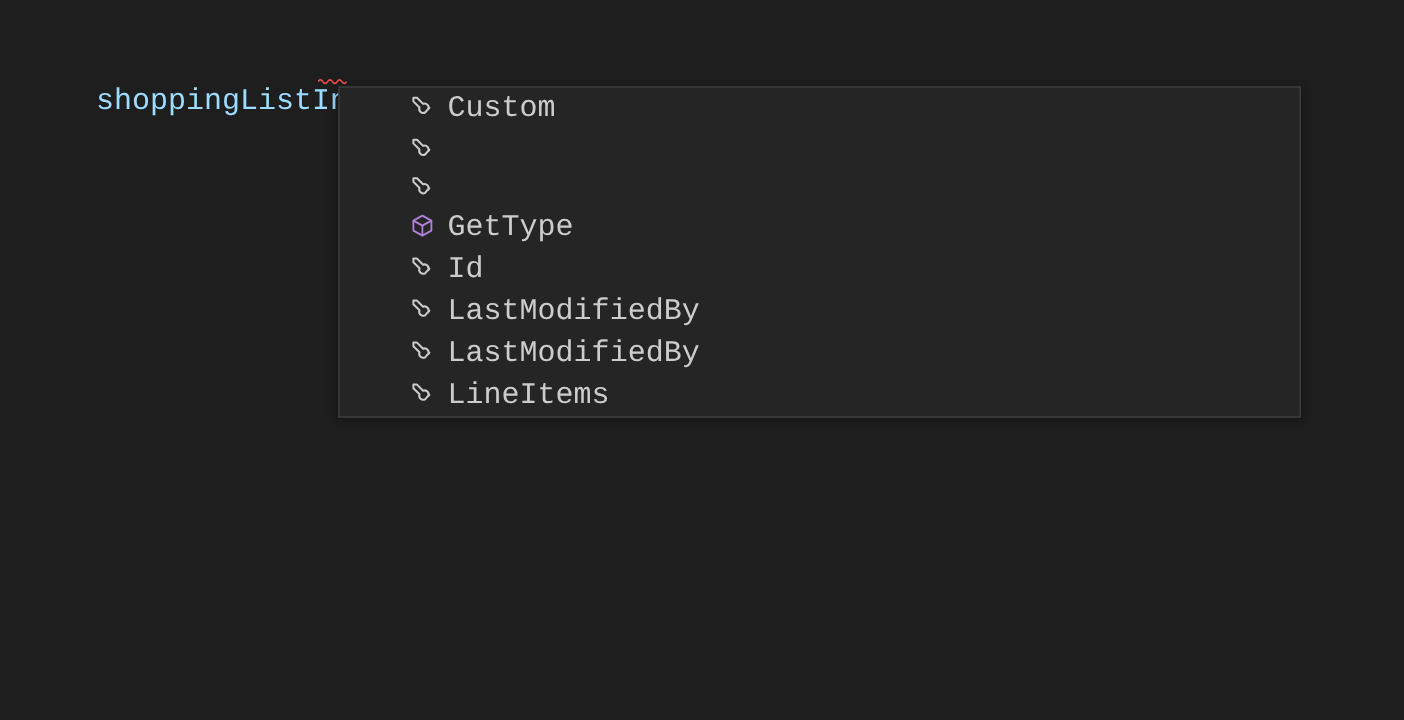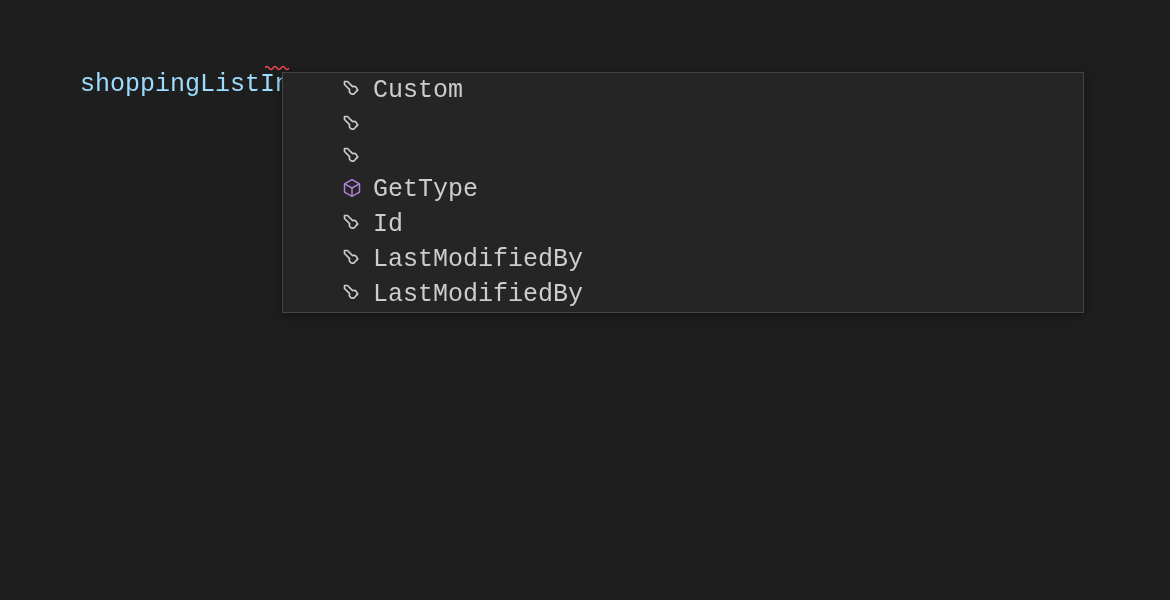--- a/index.html
+++ b/index.html
@@ -146,15 +146,23 @@
 
     <div class="is-item">
       <span class="is-icon wrench">
         <svg viewBox="0 0 24 24" width="20" height="20" stroke-width="2" stroke-linecap="round" stroke-linejoin="round">
           <path d="M14.7 6.3a4 4 0 0 0-5.6 5.0L3 17.4V21h3.6l6.1-6.1a4 4 0 0 0 5.0-5.6L15 7l-2-2 1.7 1.3z" transform="rotate(90 12 12)"></path>
         </svg>
       </span>
       <span class="is-label">LastModifiedBy</span>
     </div>
 
+    <div class="is-item">
+      <span class="is-icon wrench">
+        <svg viewBox="0 0 24 24" width="20" height="20" stroke-width="2" stroke-linecap="round" stroke-linejoin="round">
+          <path d="M14.7 6.3a4 4 0 0 0-5.6 5.0L3 17.4V21h3.6l6.1-6.1a4 4 0 0 0 5.0-5.6L15 7l-2-2 1.7 1.3z" transform="rotate(90 12 12)"></path>
+        </svg>
+      </span>
+      <span class="is-label">LineItems</span>
+    </div>
 
   </div>
 </div>
 
 </body></html>

